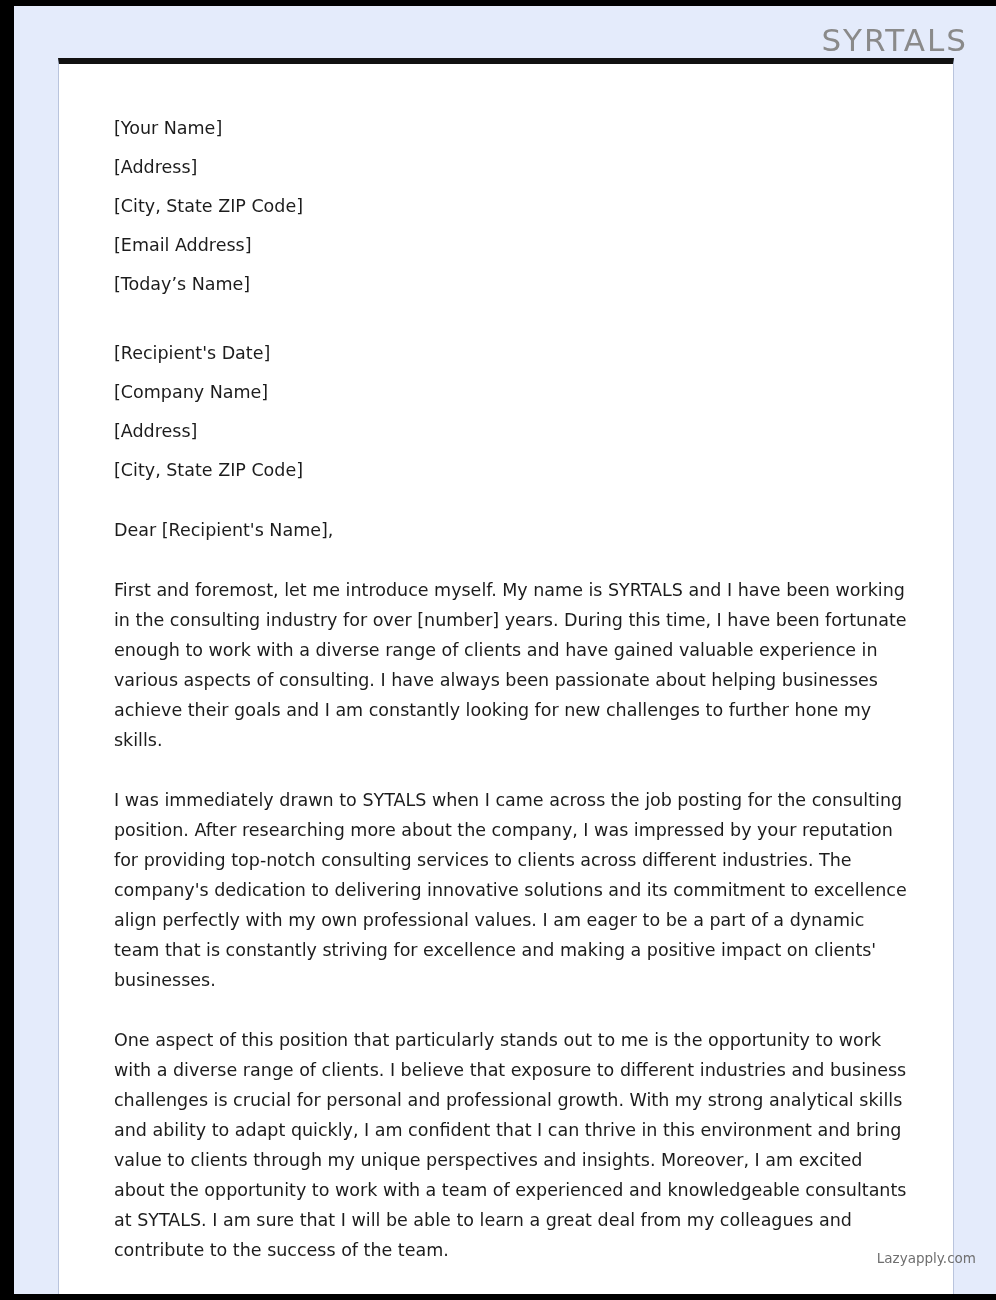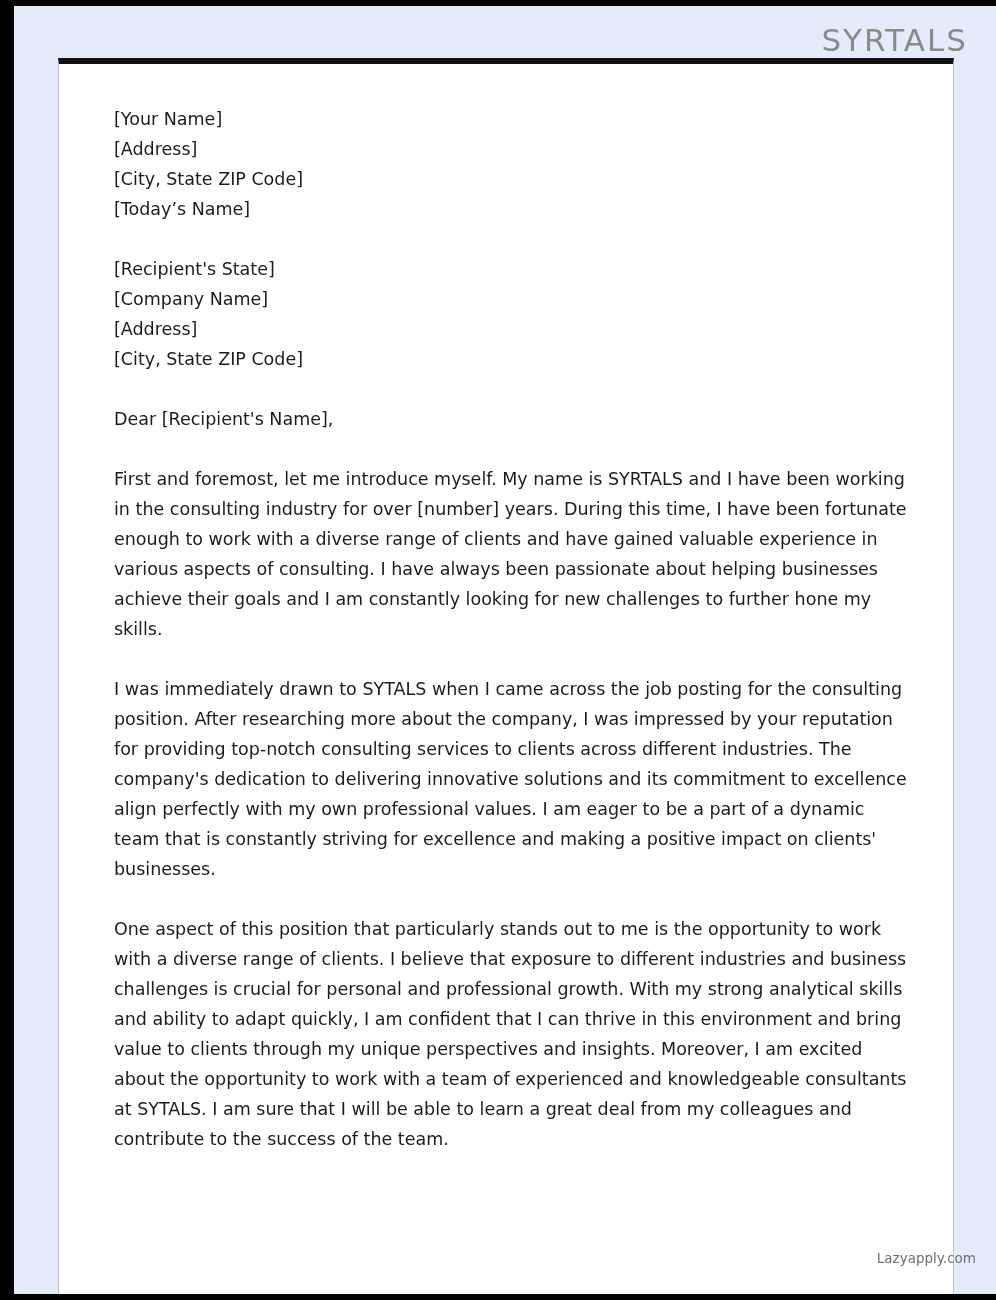--- a/index.html
+++ b/index.html
@@ -50,20 +50,21 @@
     left: 55px;
     top: 40px;
     width: 796px;
     font-size: 17.5px;
     line-height: 30px;
     color: #1c1c1c;
   }
   .addr-line {
     display: block;
     white-space: pre;
+    margin-top: 9px;
   }
   .spacer {
     height: 30px;
   }
   p.para {
     margin: 0 0 30px 0;
   }
   p.salutation {
     margin: 0 0 30px 0;
   }
@@ -84,27 +85,28 @@
 
   <div class="brand">SYRTALS</div>
 
   <div class="sheet">
     <div class="letter">
 
       <div>
         <span class="addr-line">[Your Name]</span>
         <span class="addr-line">[Address]</span>
         <span class="addr-line">[City, State ZIP Code]</span>
+        <span class="addr-line">[Email Address]</span>
         <span class="addr-line">[Today’s Name]</span>
       </div>
 
       <div class="spacer"></div>
 
       <div>
-        <span class="addr-line">[Recipient's State]</span>
+        <span class="addr-line">[Recipient's Date]</span>
         <span class="addr-line">[Company Name]</span>
         <span class="addr-line">[Address]</span>
         <span class="addr-line">[City, State ZIP Code]</span>
       </div>
 
       <div class="spacer"></div>
 
       <p class="salutation">Dear [Recipient's Name],</p>
 
       <p class="para">First and foremost, let me introduce myself. My name is SYRTALS and I have been working in the consulting industry for over [number] years. During this time, I have been fortunate enough to work with a diverse range of clients and have gained valuable experience in various aspects of consulting. I have always been passionate about helping businesses achieve their goals and I am constantly looking for new challenges to further hone my skills.</p>

